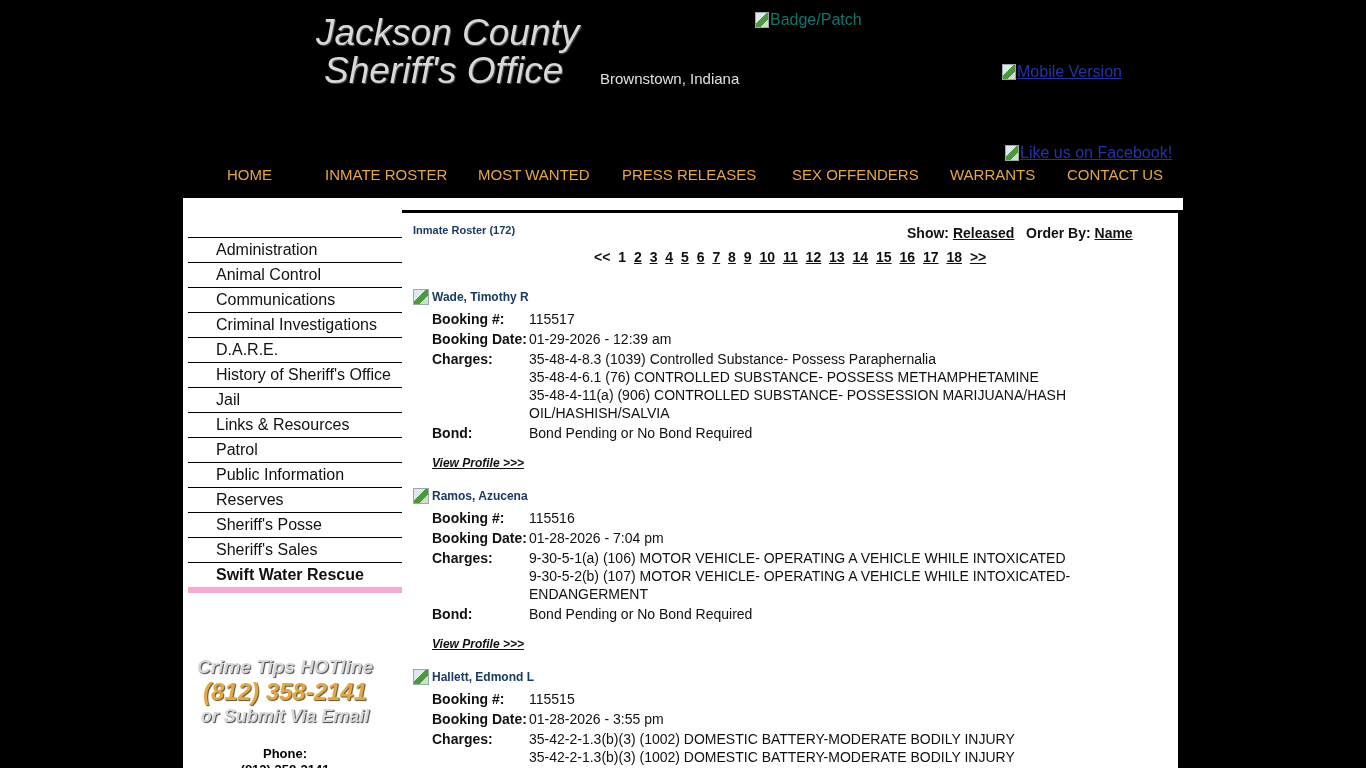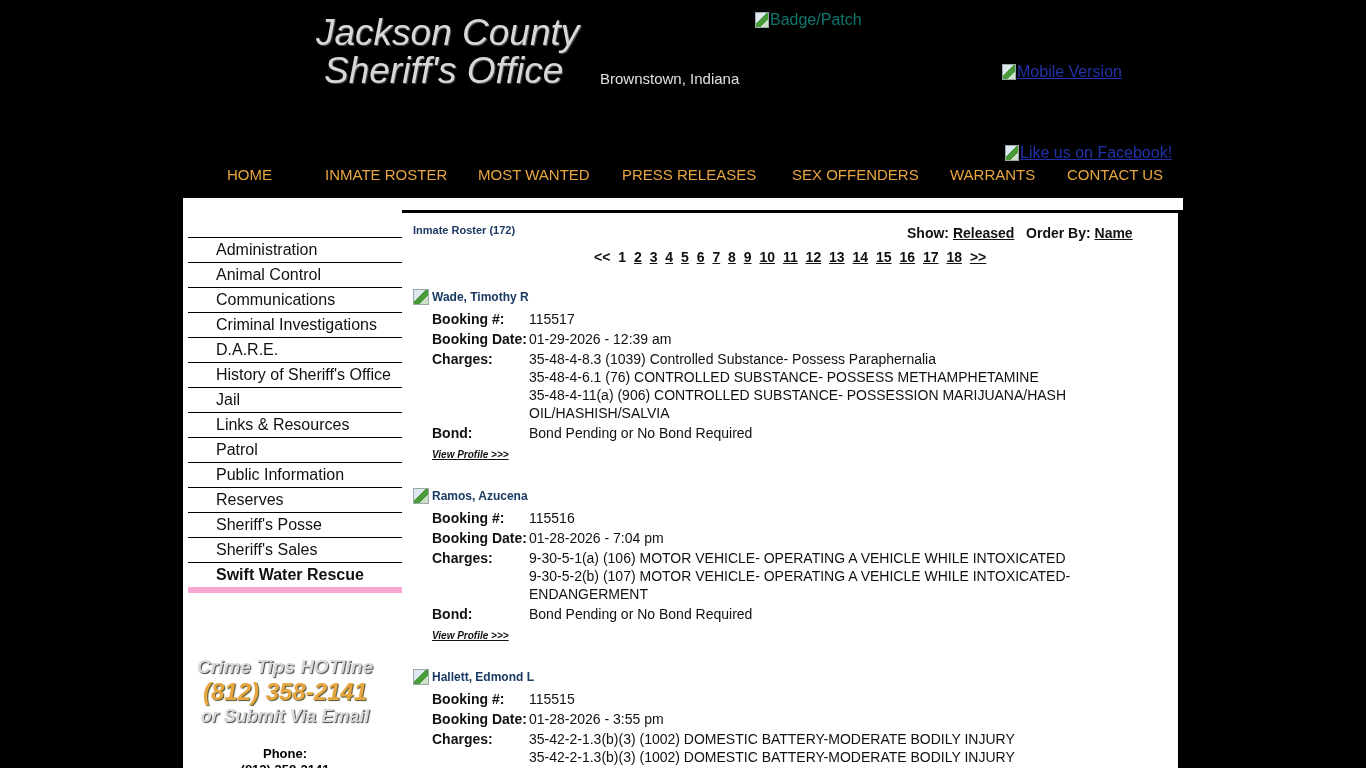--- a/index.html
+++ b/index.html
@@ -55,21 +55,21 @@
   .pager span { margin-right:4px; }
   .pager a { color:#111; text-decoration:underline; margin-right:4px; }
   .inmate { position:absolute; left:413px; width:700px; }
   .inmate .name { color:#1b3a63; font-weight:bold; font-size:12px; display:flex; align-items:center; height:22px; }
   .inmate .name .ico { width:16px; height:16px; margin-right:3px; }
   .inmate table { border-collapse:collapse; margin-left:19px; margin-top:2px; font-size:14px; color:#111; }
   .inmate td { padding:0; vertical-align:top; line-height:18px; }
   .inmate td.lbl { font-weight:bold; width:97px; padding-bottom:2px; white-space:nowrap;margin-left:40px; }
   .inmate td.val { width:545px; padding-bottom:2px; }
   .inmate .charge { display:block; }
-  .inmate .profile { margin-left:19px; font-size:10px; font-weight:bold; font-style:italic; color:#111; text-decoration:underline; display:inline-block; margin-top:4px; }
+  .inmate .profile { margin-left:19px; font-size:12px; font-weight:bold; font-style:italic; color:#111; text-decoration:underline; display:inline-block; margin-top:12px; }
 </style>
 </head>
 <body>
 
 <div class="header">
   <div class="site-title">
     <span>Jackson County</span>
     <span class="l2">Sheriff's Office</span>
   </div>
   <div class="site-location">Brownstown, Indiana</div>

